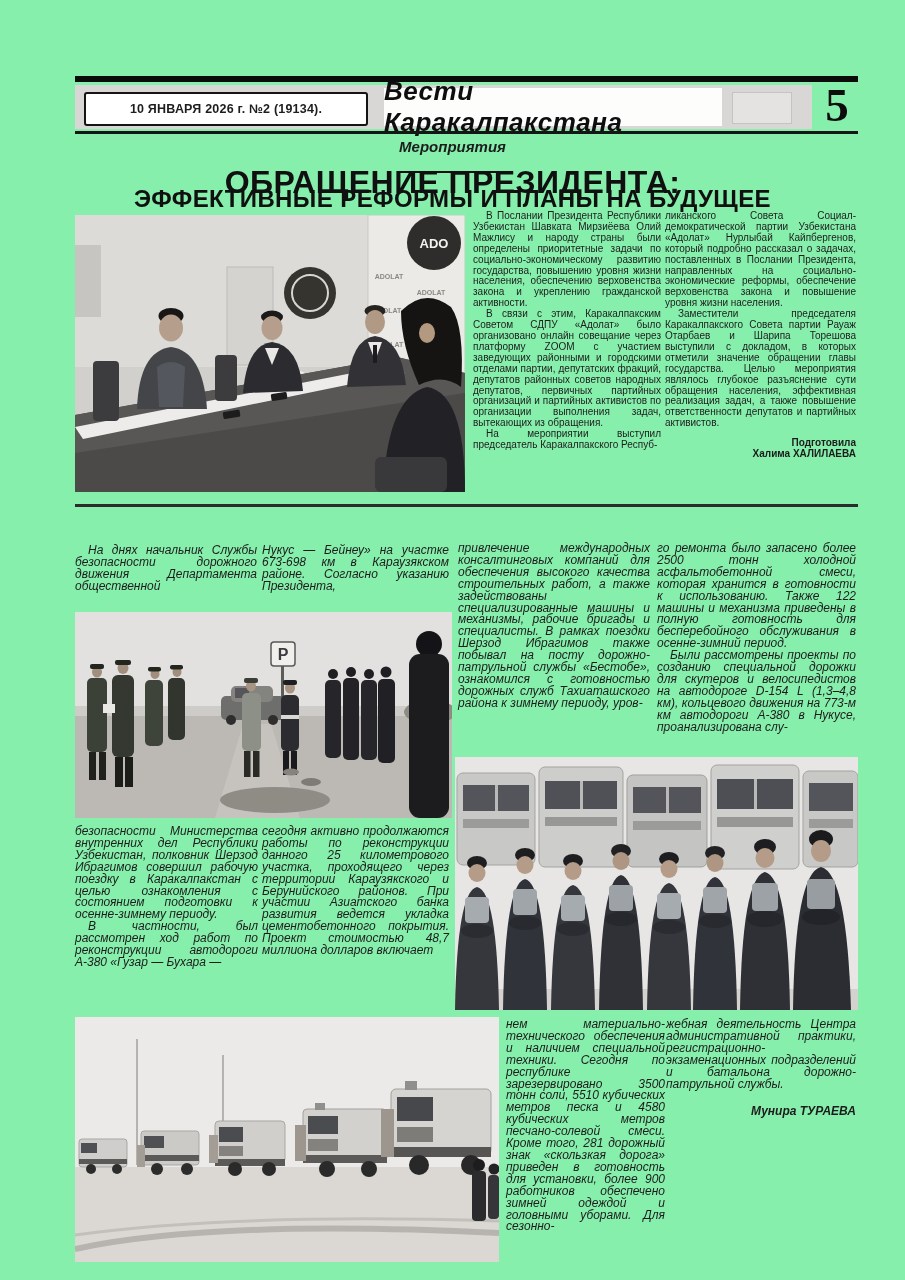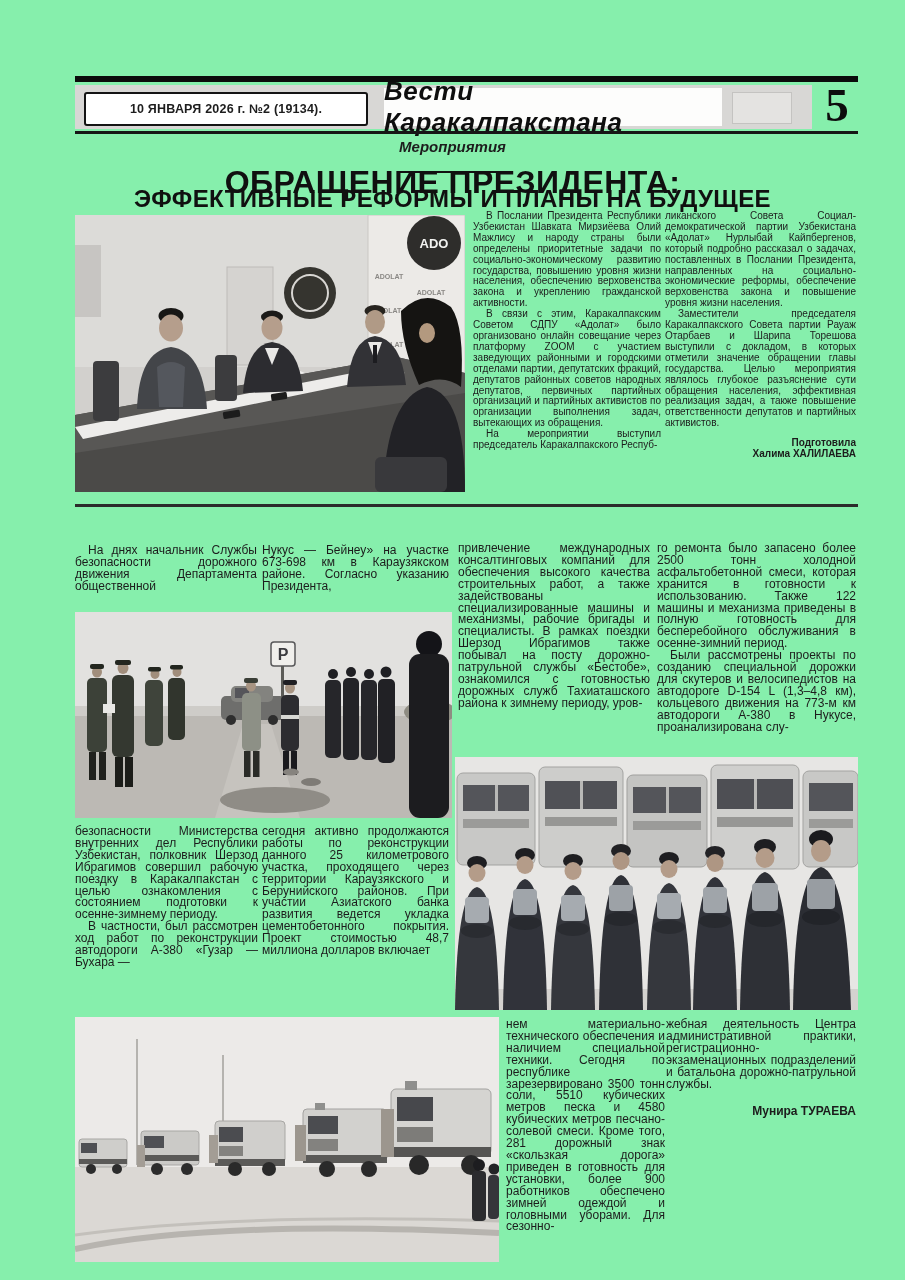--- a/index.html
+++ b/index.html
@@ -24,21 +24,21 @@
   .section-label{display:inline-block;font-size:15px;font-weight:bold;font-style:italic;border-bottom:2px solid #111;padding:0 2px 16px;}
   .headline{width:905px;text-align:center;font-weight:bold;color:#101010;letter-spacing:.4px;}
   .h1a{top:164px;font-size:32px;}
   .h1b{top:185px;font-size:24px;}
   .h2{top:510px;font-size:25px;}
 
   .col{text-align:justify;color:#1c1c1c;}
   .col p{margin:0;text-indent:13px;}
   .col p.ni{text-indent:0;}
   .s1{font-size:10px;line-height:10.9px;}
-  .s2{font-size:12px;line-height:11.9px;}
+  .s2{font-size:12px;line-height:11.9px;font-style:italic;}
   .byline{font-weight:bold;text-align:right;margin-top:9px;text-indent:0;}
   .byline div{text-indent:0;}
 
   .divider{left:75px;top:504px;width:783px;height:3px;background:#2b2b2b;}
 
   .photo{overflow:hidden;line-height:0;}
   svg{display:block;}
 </style>
 </head>
 <body>

